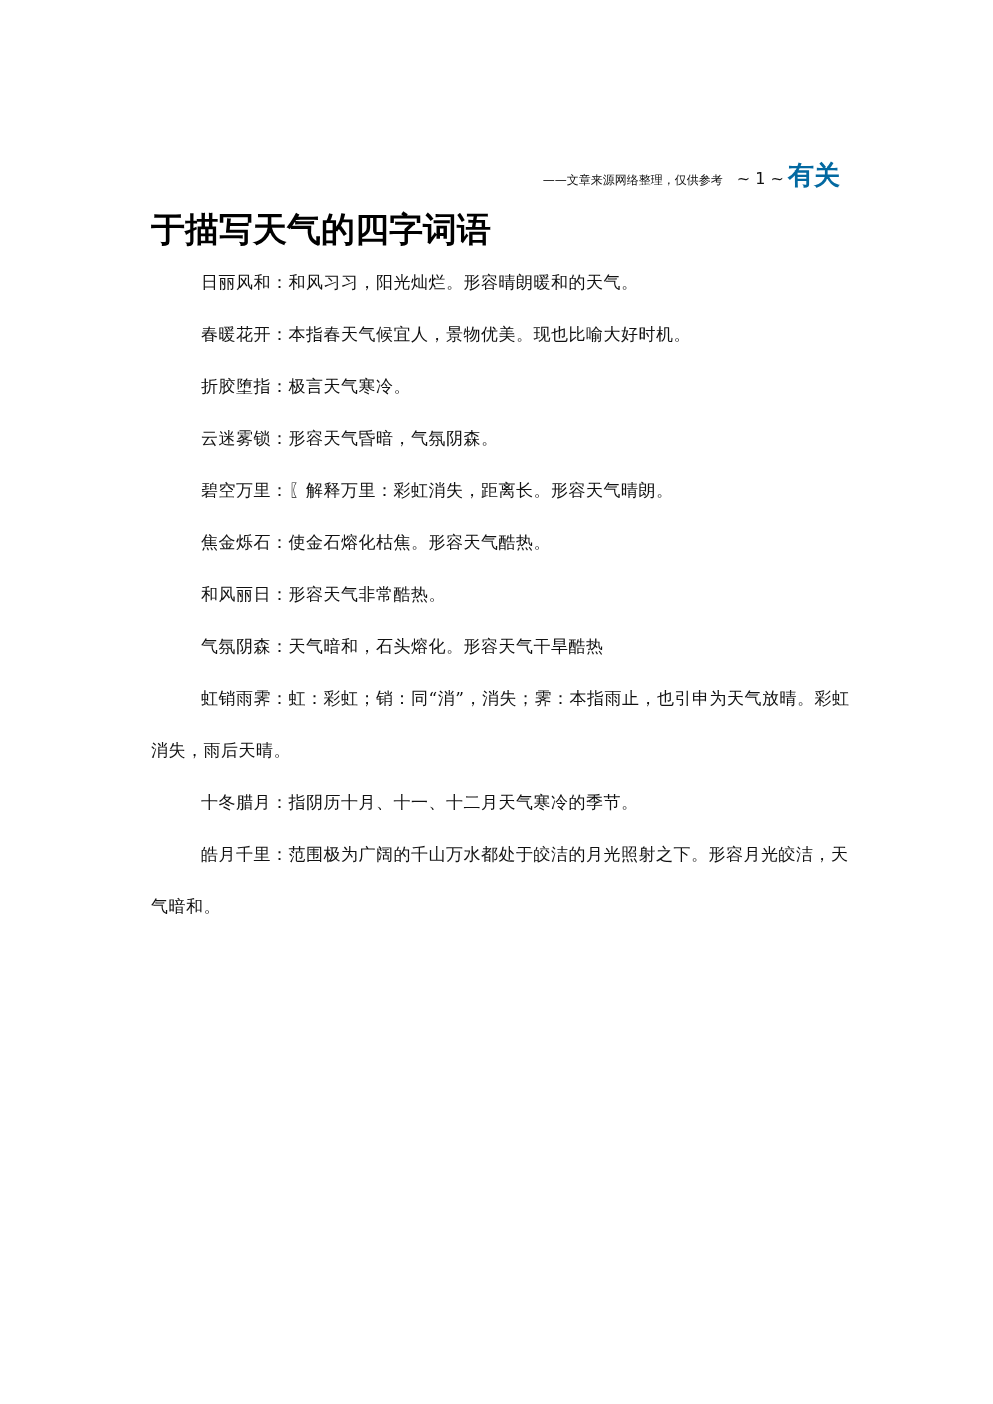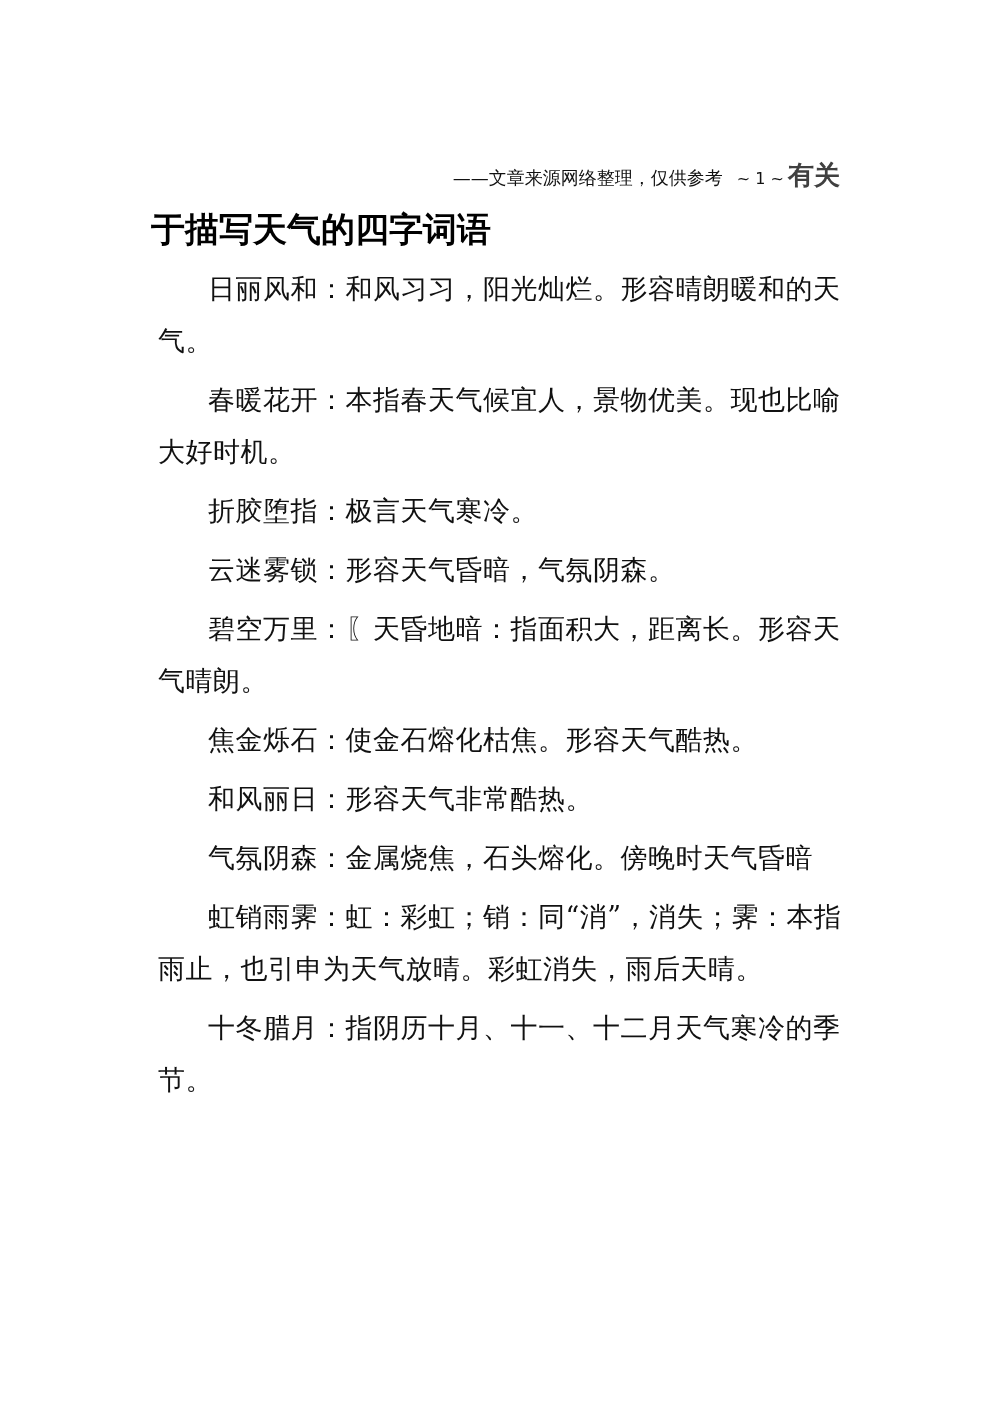--- a/index.html
+++ b/index.html
@@ -24,57 +24,57 @@
   .header-line {
     position: absolute;
     top: 158px;
     right: 153px;
     display: flex;
     align-items: baseline;
     white-space: nowrap;
   }
   .header-note {
     font-family: "DejaVu Sans", "Liberation Sans", sans-serif;
-    font-size: 18px;
+    font-size: 12px;
     color: #111;
     letter-spacing: 0px;
   }
   .page-number {
     font-family: "DejaVu Sans", "Liberation Sans", sans-serif;
     font-size: 16px;
     margin-left: 14px;
     margin-right: 4px;
     color: #111;
   }
   .title-start {
     font-family: Liberation Sans, sans-serif;
     font-weight: bold;
     font-size: 26px;
-    color: #404040;
+    color: #0369a1;
   }
   .title-rest {
     position: absolute;
     left: 151px;
     top: 207px;
     font-family: "DejaVu Sans", "Liberation Sans", sans-serif;
     font-weight: bold;
     font-size: 34px;
     color: #000;
     white-space: nowrap;
   }
   .body-text {
     position: absolute;
     left: 151px;
     top: 256px;
     width: 705px;
   }
   .para {
-    font-size: 27px;
+    font-size: 17px;
     line-height: 52px;
-    margin: 7px;
+    margin: 0;
     text-indent: 50px;
     letter-spacing: 0.5px;
     color: #111;
   }
   .term { }
 </style>
 </head>
 <body>
 
 <div class="page">
@@ -85,21 +85,22 @@
     <span class="title-start">有关</span>
   </div>
 
   <div class="title-rest">于描写天气的四字词语</div>
 
   <div class="body-text">
     <p class="para"><span class="term">日丽风和</span><span>：和风习习，阳光灿烂。形容晴朗暖和的天气。</span></p>
     <p class="para"><span class="term">春暖花开</span><span>：本指春天气候宜人，景物优美。现也比喻大好时机。</span></p>
     <p class="para"><span class="term">折胶堕指</span><span>：极言天气寒冷。</span></p>
     <p class="para"><span class="term">云迷雾锁</span><span>：形容天气昏暗，气氛阴森。</span></p>
-    <p class="para"><span class="term">碧空万里</span><span>：〖天昏地暗：指面积大，距离长。形容天气晴朗。</span></p>
+    <p class="para"><span class="term">碧空万里</span><span>：〖解释万里：彩虹消失，距离长。形容天气晴朗。</span></p>
     <p class="para"><span class="term">焦金烁石</span><span>：使金石熔化枯焦。形容天气酷热。</span></p>
     <p class="para"><span class="term">和风丽日</span><span>：形容天气非常酷热。</span></p>
-    <p class="para"><span class="term">气氛阴森</span><span>：金属烧焦，石头熔化。傍晚时天气昏暗</span></p>
+    <p class="para"><span class="term">气氛阴森</span><span>：天气暗和，石头熔化。形容天气干旱酷热</span></p>
     <p class="para"><span class="term">虹销雨霁</span><span>：虹：彩虹；销：同“消”，消失；霁：本指雨止，也引申为天气放晴。彩虹消失，雨后天晴。</span></p>
     <p class="para"><span class="term">十冬腊月</span><span>：指阴历十月、十一、十二月天气寒冷的季节。</span></p>
+    <p class="para"><span class="term">皓月千里</span><span>：范围极为广阔的千山万水都处于皎洁的月光照射之下。形容月光皎洁，天气暗和。</span></p>
   </div>
 
 </div>
 
 </body></html>

